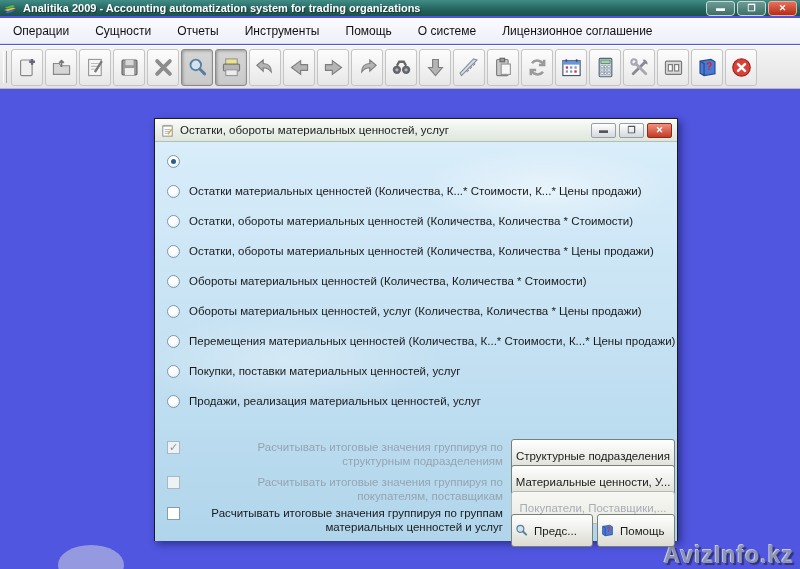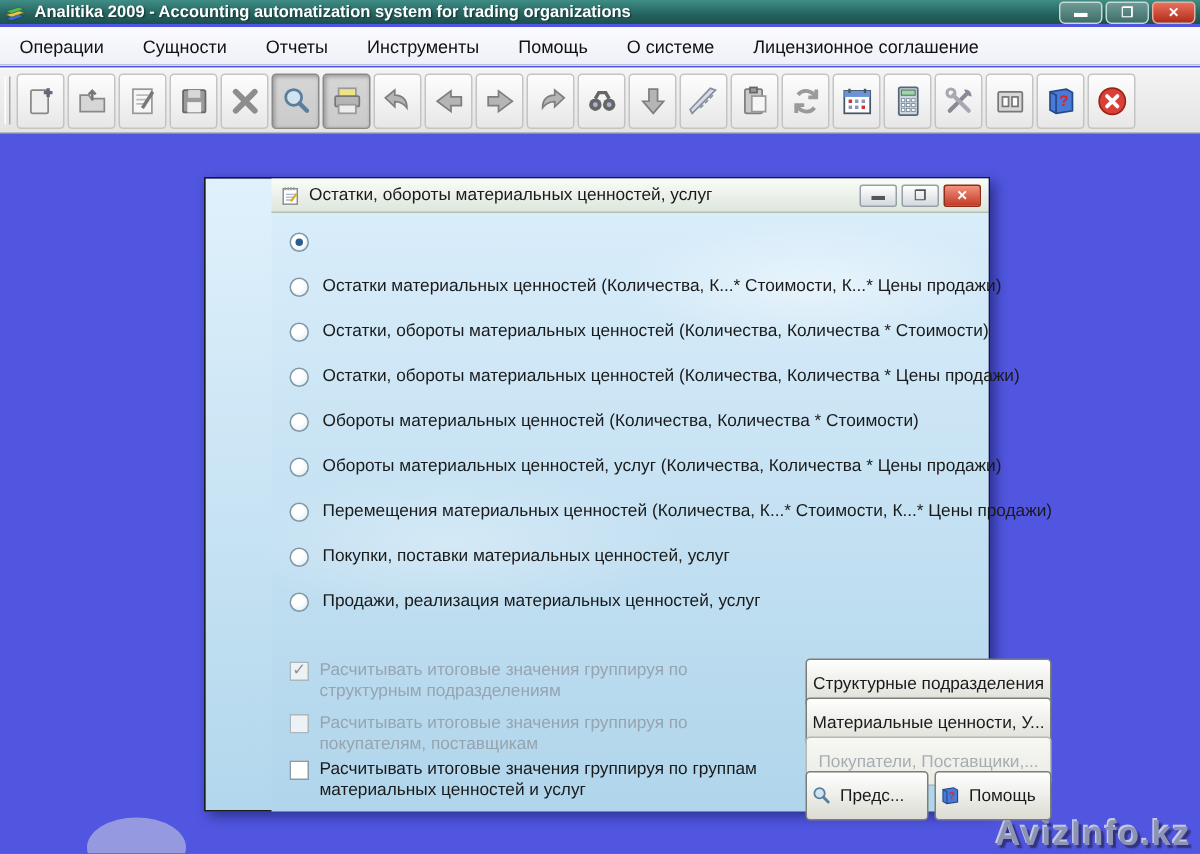--- a/index.html
+++ b/index.html
@@ -41,23 +41,23 @@
 
   
   .desktop { position:absolute; top:90px; left:0; right:0; bottom:0; background:#5056e0; }
   .wm-circle { position:absolute; left:58px; bottom:-16px; width:66px; height:40px;
     border-radius:50%; background:rgba(205,210,222,.55); }
   .watermark { position:absolute; right:6px; bottom:0px; font-size:23px; font-weight:bold;
     letter-spacing:1px; color:#8d93b4;
     text-shadow:-1px -1px 0 #c4c9e8, 2px 2px 1px #32327c; }
 
   
-  .dialog { position:absolute; left:136px; top:118px; width:524px; height:423px;
+  .dialog { position:absolute; left:154px; top:118px; width:524px; height:423px;
     border:1px solid #1c1c1c; box-shadow:3px 3px 8px rgba(0,0,40,.45);
-    background:linear-gradient(#e0f1fc,#b2d7ec);padding-left:44px; }
+    background:linear-gradient(#e0f1fc,#b2d7ec); }
   .dlg-titlebar { height:23px; background:linear-gradient(#fafcf8,#dde6dc);
     border-bottom:1px solid #b2bfb2; display:flex; align-items:center; padding:0 5px;
     font-size:11.5px; color:#1a1a1a; }
   .dlg-titlebar .dlg-icon { width:15px; height:15px; margin-right:5px; flex:none; }
   .dlg-title-text { flex:1; white-space:nowrap; overflow:hidden; }
   .dlg-controls { display:flex; gap:3px; }
   .dbtn { width:25px; height:15px; border:1px solid #96a0a8; border-radius:2px;
     background:linear-gradient(#ffffff,#d4d9dd); font-size:9px; line-height:12px;
     text-align:center; color:#555; font-weight:bold; }
   .dbtn.close { background:linear-gradient(#f2907e,#c23b26); border-color:#8e2c1a; color:#fff; }
@@ -72,21 +72,21 @@
   
   .opt { position:absolute; left:12px; height:20px; display:flex; align-items:center; gap:7px; }
   .radio { width:13px; height:13px; flex:none; border:1px solid #7e98a8; border-radius:50%;
     background:radial-gradient(circle at 35% 30%, #ffffff 40%, #d8e6ee); position:relative; }
   .opt.sel .radio::after { content:""; position:absolute; left:3px; top:3px; width:5px; height:5px;
     border-radius:50%; background:#2a5c93; }
   .optlabel { white-space:nowrap; padding:1px 2px; }
   .opt.sel .optlabel { outline:1px dotted #4a4a4a; }
 
   
-  .cbrow { position:absolute; left:12px; width:336px; display:flex; gap:7px; line-height:14px; }
+  .cbrow { position:absolute; left:12px; width:336px; display:flex; gap:7px; line-height:14px;text-align:right; }
   .checkbox { width:13px; height:13px; flex:none; margin-top:1px; border:1px solid #8a9aa8;
     background:#fff; font-size:11px; line-height:11px; text-align:center; color:#8a949e; }
   .cbrow.disabled { color:#96a4b0; }
   .cbrow.disabled .checkbox { background:#edf2f5; border-color:#aab6c0; }
   .checkbox.checked::after { content:"\2713"; }
 
   
   .sbtn { position:absolute; left:356px; width:164px; height:33px;
     border:1px solid #788078; border-radius:3px;
     background:linear-gradient(#ffffff,#dcdcd4); font-size:11.5px; color:#1a1a1a;

